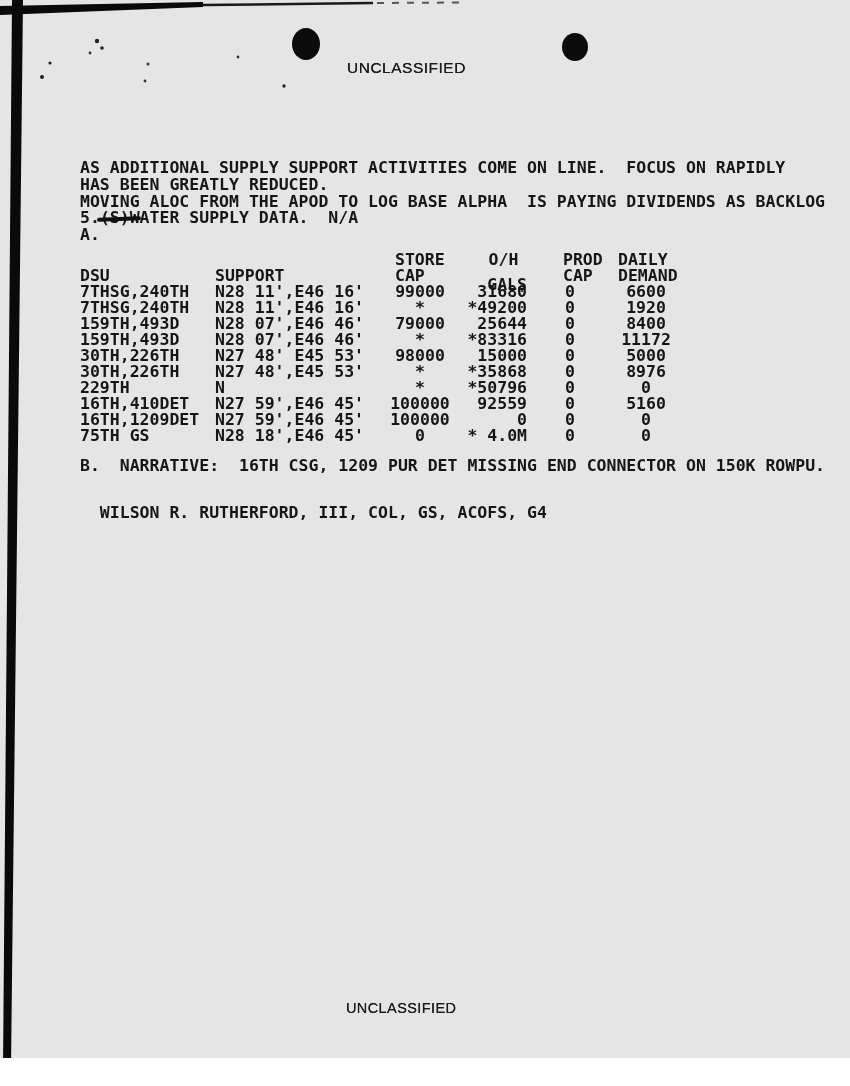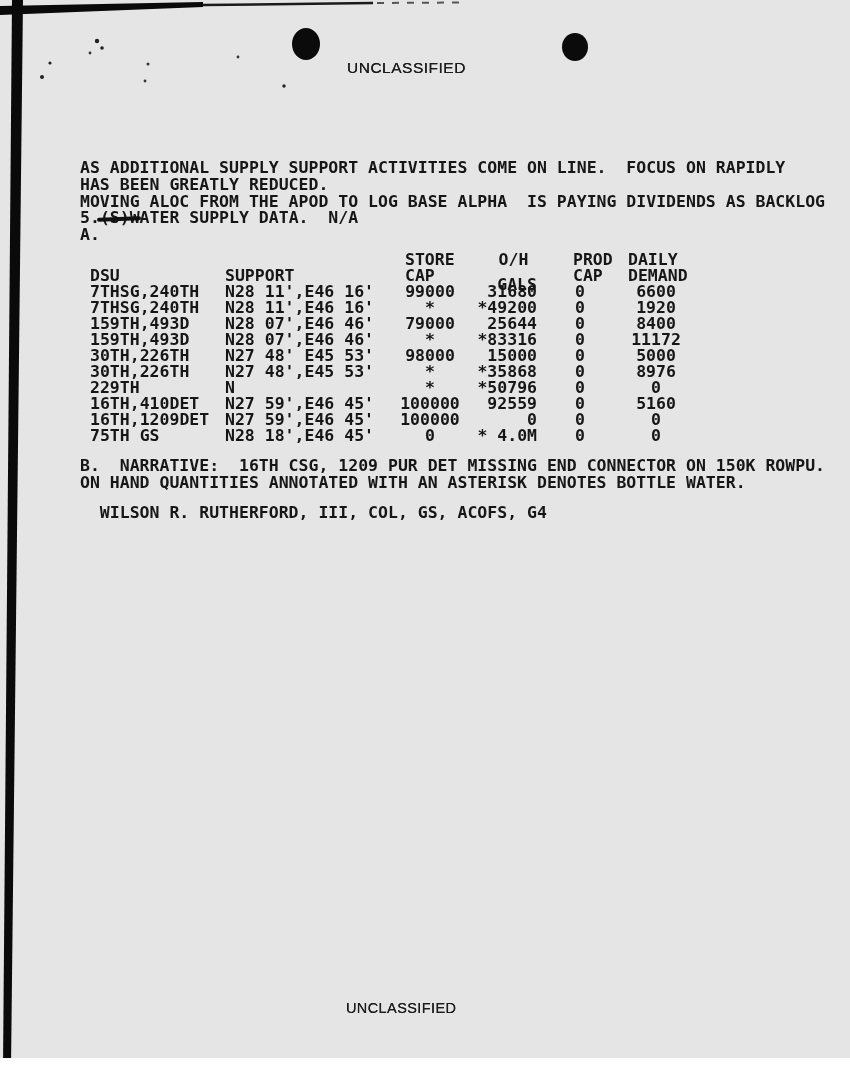--- a/index.html
+++ b/index.html
@@ -46,21 +46,21 @@
   .struck::after{
     content:"";
     position:absolute;
     left:-3px;right:-11px;top:7px;height:4px;
     background:#101010;
     border-radius:2px;
     transform:rotate(-2deg);
   }
 
   
-  .tblblock{position:absolute;left:0;padding-left:10px;}
+  .tblblock{position:absolute;left:0;}
   #tblhdr{top:252px;}
   #tblhdr .trow{height:16px;line-height:16px;}
   #tblrows{top:284px;}
   #tblrows .trow{height:16.05px;line-height:16.05px;}
   .trow{display:flex;padding-left:80px;}
   .cell{white-space:pre;box-sizing:border-box;display:block;}
   .c-dsu{width:135px;text-align:left;}
   .c-loc{width:170px;text-align:left;}
   .c-store{width:70px;text-align:center;}
   .c-gals{width:72px;text-align:right;}
@@ -210,19 +210,18 @@
         <span class="cell c-loc">N28 18',E46 45'</span>
         <span class="cell c-store">0</span>
         <span class="cell c-gals">* 4.0M</span>
         <span class="cell c-prod">0</span>
         <span class="cell c-dem">0</span>
       </div>
     </div>
 
   <div id="narrative" class="block">
       <div class="tline">B.  NARRATIVE:  16TH CSG, 1209 PUR DET MISSING END CONNECTOR ON 150K ROWPU.</div>
-      <div class="tline">ON HAND QUANTITIES ANNOTATED WITH AN ASTERISK DENOTES BOTTLE WATER.</div>
     </div>
   <div id="signature" class="block">
       <div class="tline">  WILSON R. RUTHERFORD, III, COL, GS, ACOFS, G4</div>
     </div>
 
 </div>
 
 </body></html>

